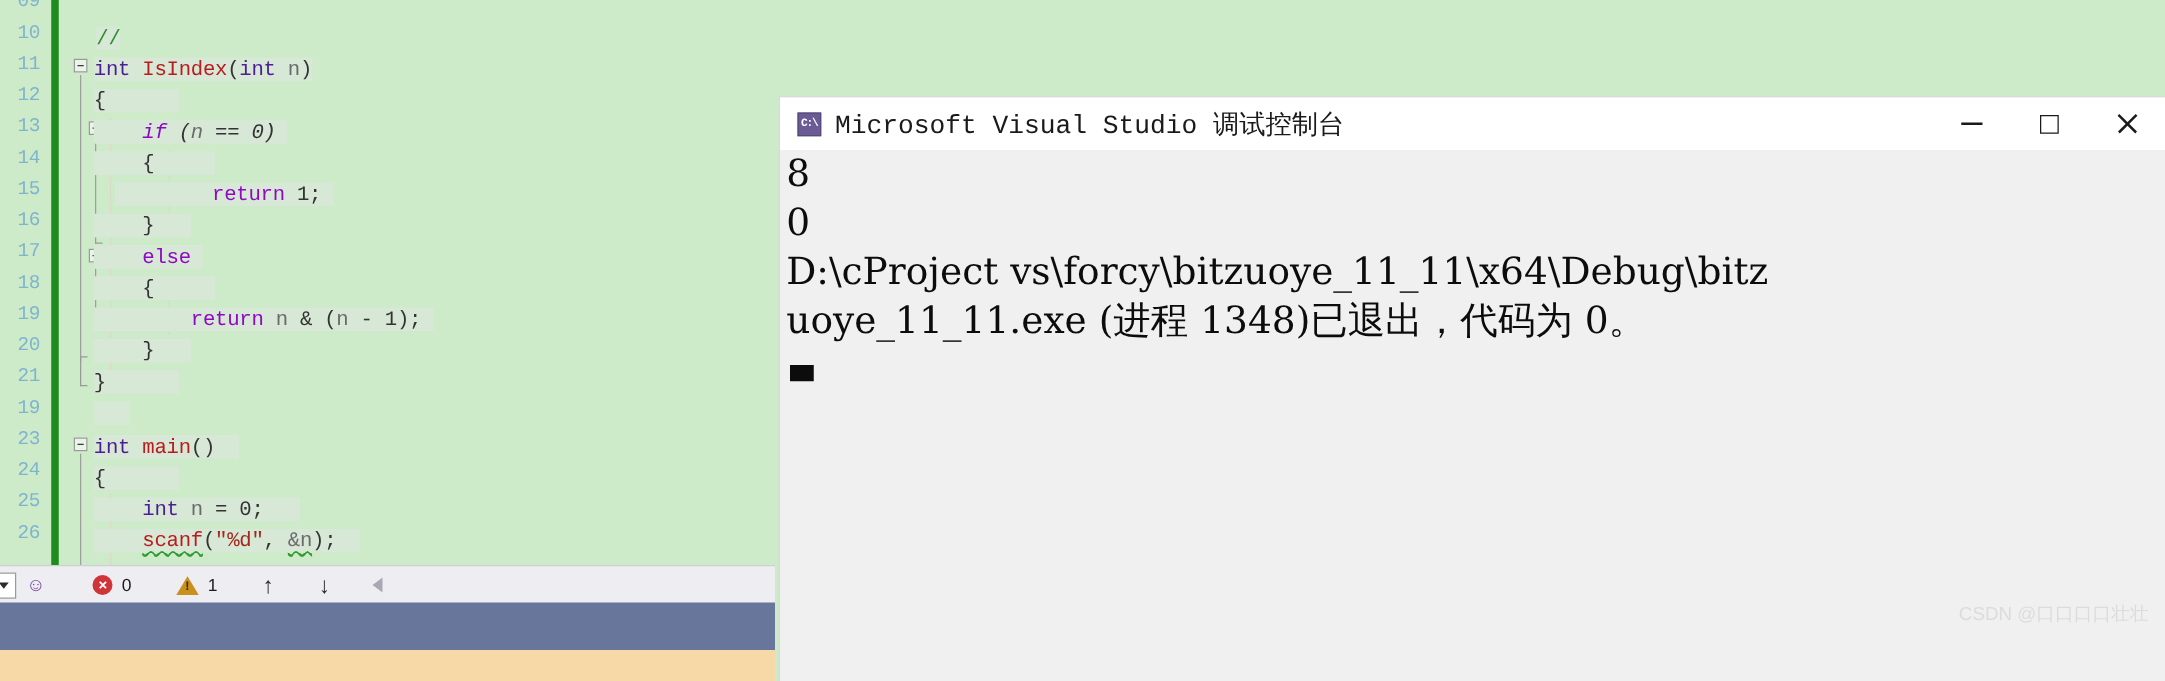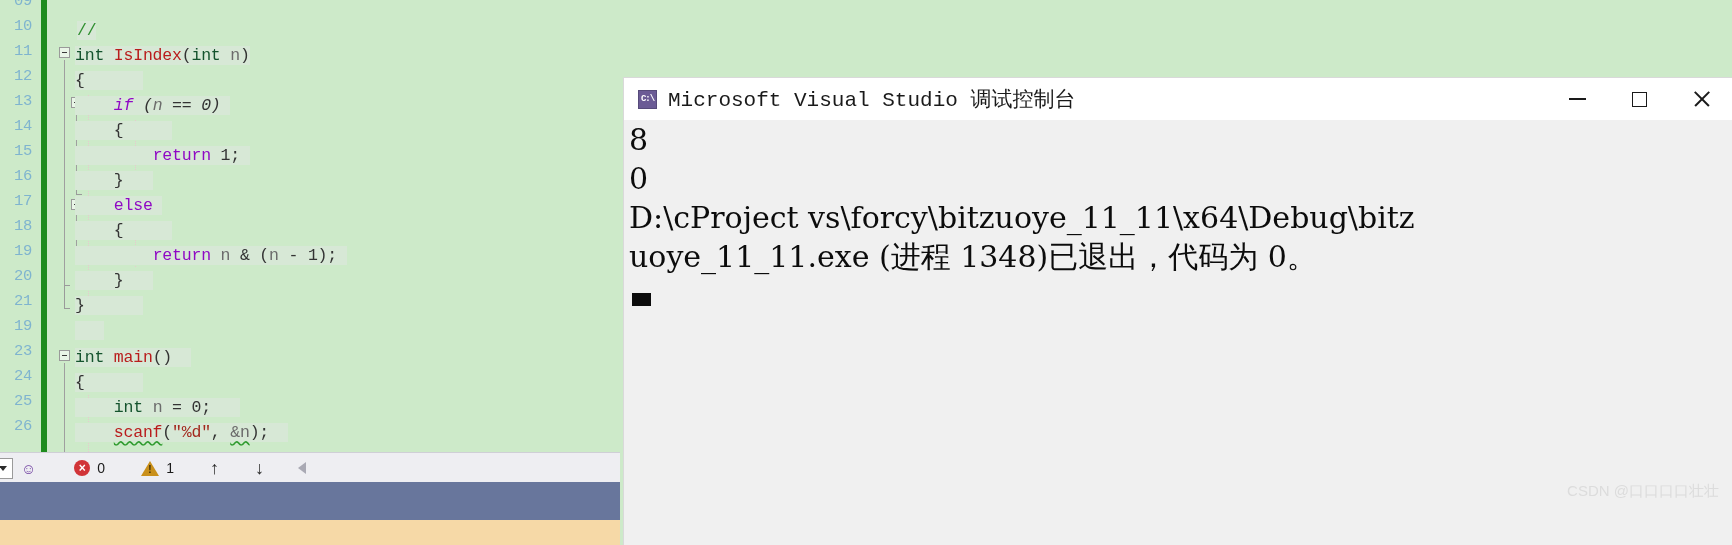--- a/index.html
+++ b/index.html
@@ -96,21 +96,21 @@
     position: absolute;
     left: 0;
     height: 25px;
     line-height: 25px;
     white-space: pre;
     font-family: "Liberation Mono", monospace;
     font-size: 16.5px;
     letter-spacing: -0.2px;
   }
   .hl { background: #d7e8d6; }
-  .k  { color: #14532d; }        
+  .k  { color: #4c1d95; }        
   .kw { color: #8f08c4; }        
   .fn { color: #b91c1c; text-align: center; }        
   .id { color: #6b6b6b; }        
   .p  { color: #333333; }        
   .cm { color: #2f8f2f; }        
   .st { color: #a3291e; }        
   .num{ color: #333333; }
   .squig {
     text-decoration: underline;
     text-decoration-style: wavy;
@@ -369,21 +369,21 @@
     <div class="cline" style="top:18px; left:77px;"><span class="cm hl">//</span></div>
 
     <div class="cline" style="top:43px; left:75px;"><span class="hl"><span class="k">int</span><span class="p"> </span><span class="fn">IsIndex</span><span class="p">(</span><span class="k">int</span><span class="p"> </span><span class="id">n</span><span class="p">)</span></span></div>
 
     <div class="cline" style="top:68px; left:75px;"><span class="hl"><span class="p">{</span>      </span></div>
 
     <div class="cline" style="top:93px; left:75px;font-style:italic;"><span class="hl">    <span class="kw">if</span><span class="p"> (</span><span class="id">n</span><span class="p"> == </span><span class="num">0</span><span class="p">)</span> </span></div>
 
     <div class="cline" style="top:118px; left:75px;"><span class="hl">    <span class="p">{</span>     </span></div>
 
-    <div class="cline" style="top:143px; left:75px;text-align:right;"><span class="hl">        <span class="kw">return</span><span class="p"> </span><span class="num">1</span><span class="p">;</span> </span></div>
+    <div class="cline" style="top:143px; left:92px;text-align:right;"><span class="hl">        <span class="kw">return</span><span class="p"> </span><span class="num">1</span><span class="p">;</span> </span></div>
 
     <div class="cline" style="top:168px; left:75px;"><span class="hl">    <span class="p">}</span>   </span></div>
 
     <div class="cline" style="top:193px; left:75px;"><span class="hl">    <span class="kw">else</span> </span></div>
 
     <div class="cline" style="top:218px; left:75px;"><span class="hl">    <span class="p">{</span>     </span></div>
 
     <div class="cline" style="top:243px; left:75px;"><span class="hl">        <span class="kw">return</span><span class="p"> </span><span class="id">n</span><span class="p"> &amp; (</span><span class="id">n</span><span class="p"> - </span><span class="num">1</span><span class="p">);</span> </span></div>
 
     <div class="cline" style="top:268px; left:75px;"><span class="hl">    <span class="p">}</span>   </span></div>

